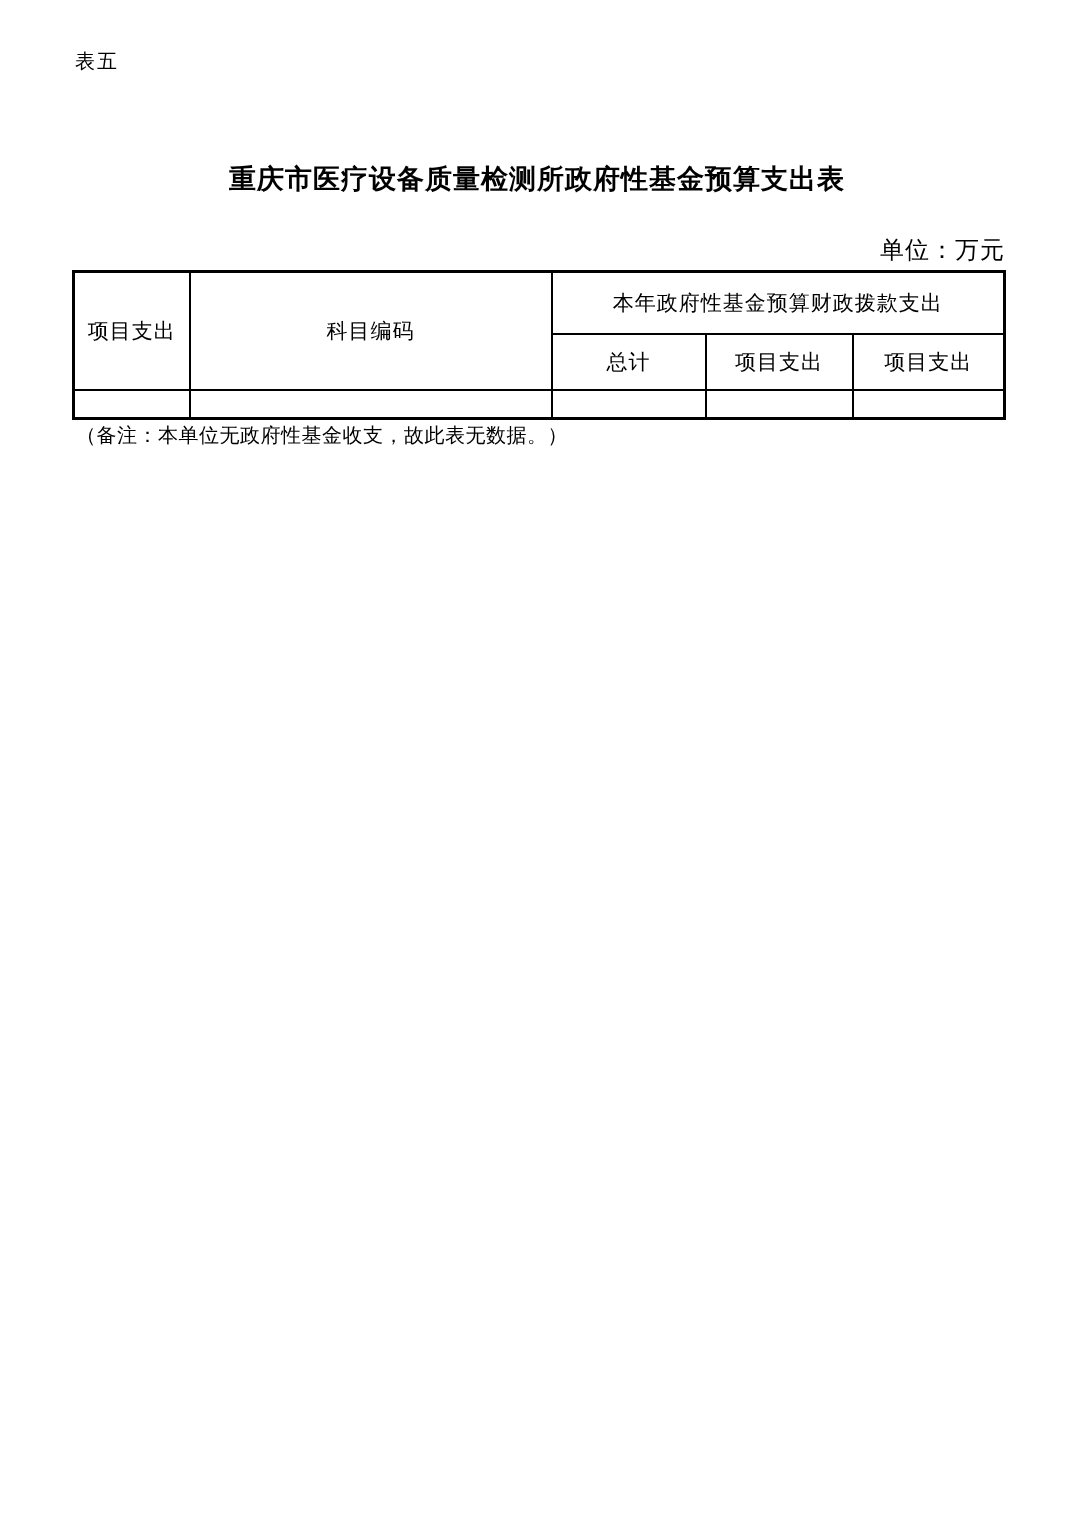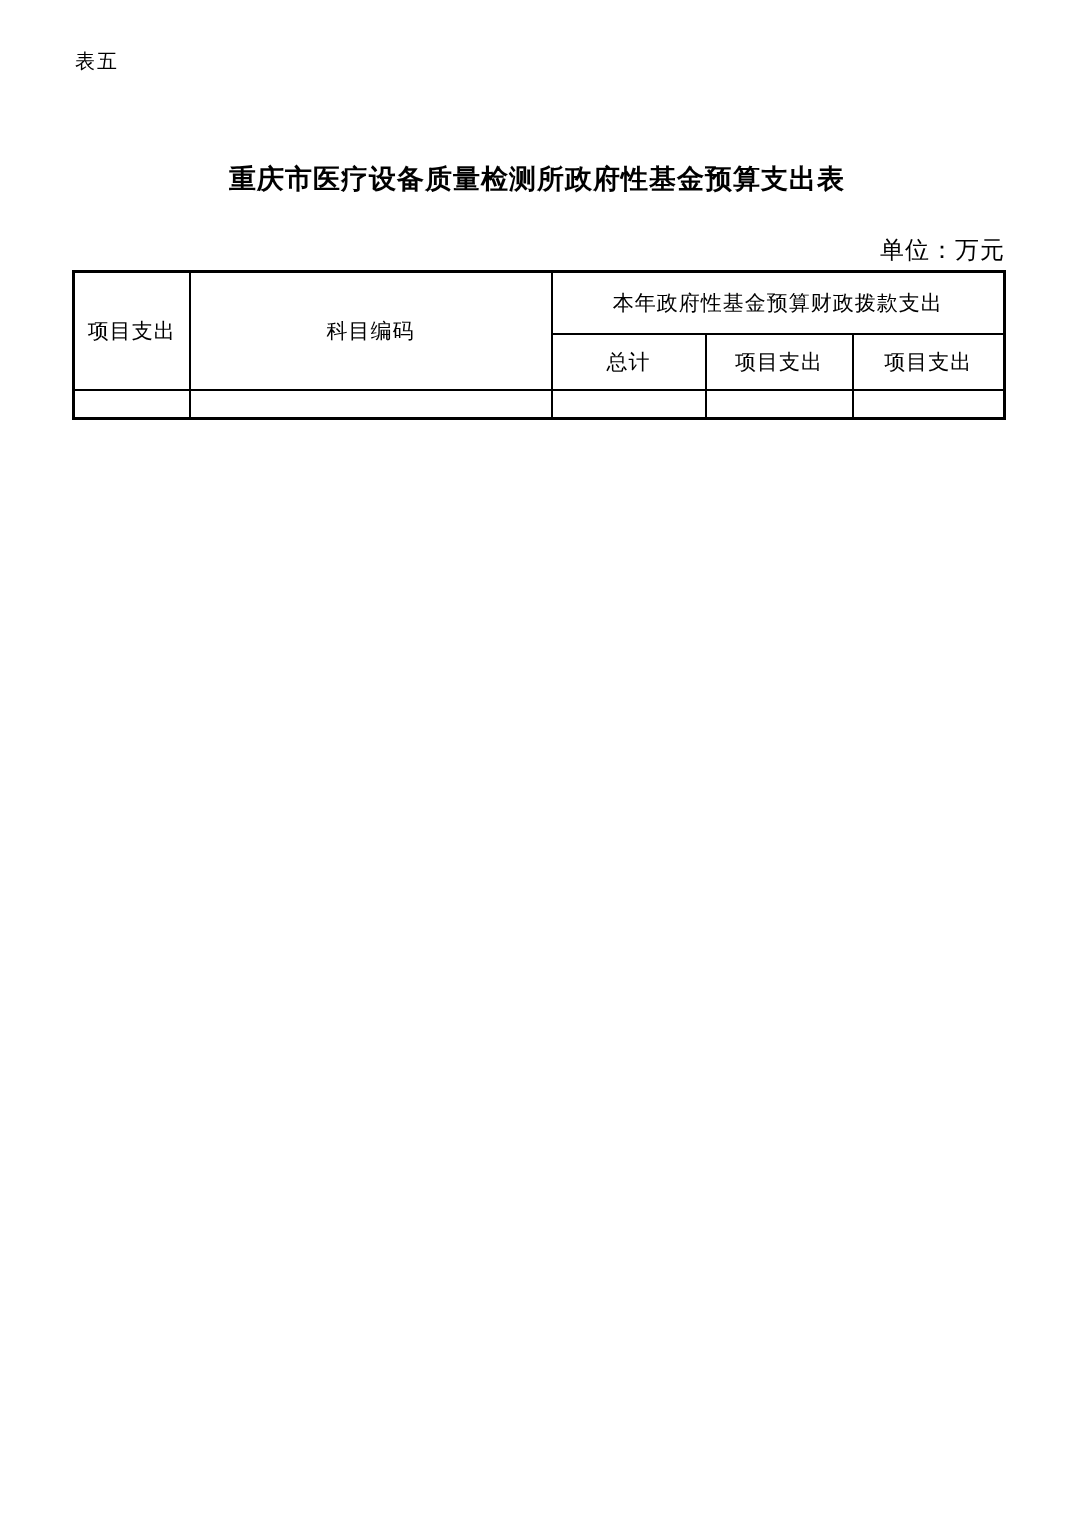--- a/index.html
+++ b/index.html
@@ -110,14 +110,15 @@
       <tr style="height:29px">
         <td class="data-cell"></td>
         <td class="data-cell"></td>
         <td class="data-cell"></td>
         <td class="data-cell"></td>
         <td class="data-cell"></td>
       </tr>
     </tbody>
   </table>
 
+  <div class="note">（备注：本单位无政府性基金收支，故此表无数据。）</div>
 
 </div>
 
 </body></html>

